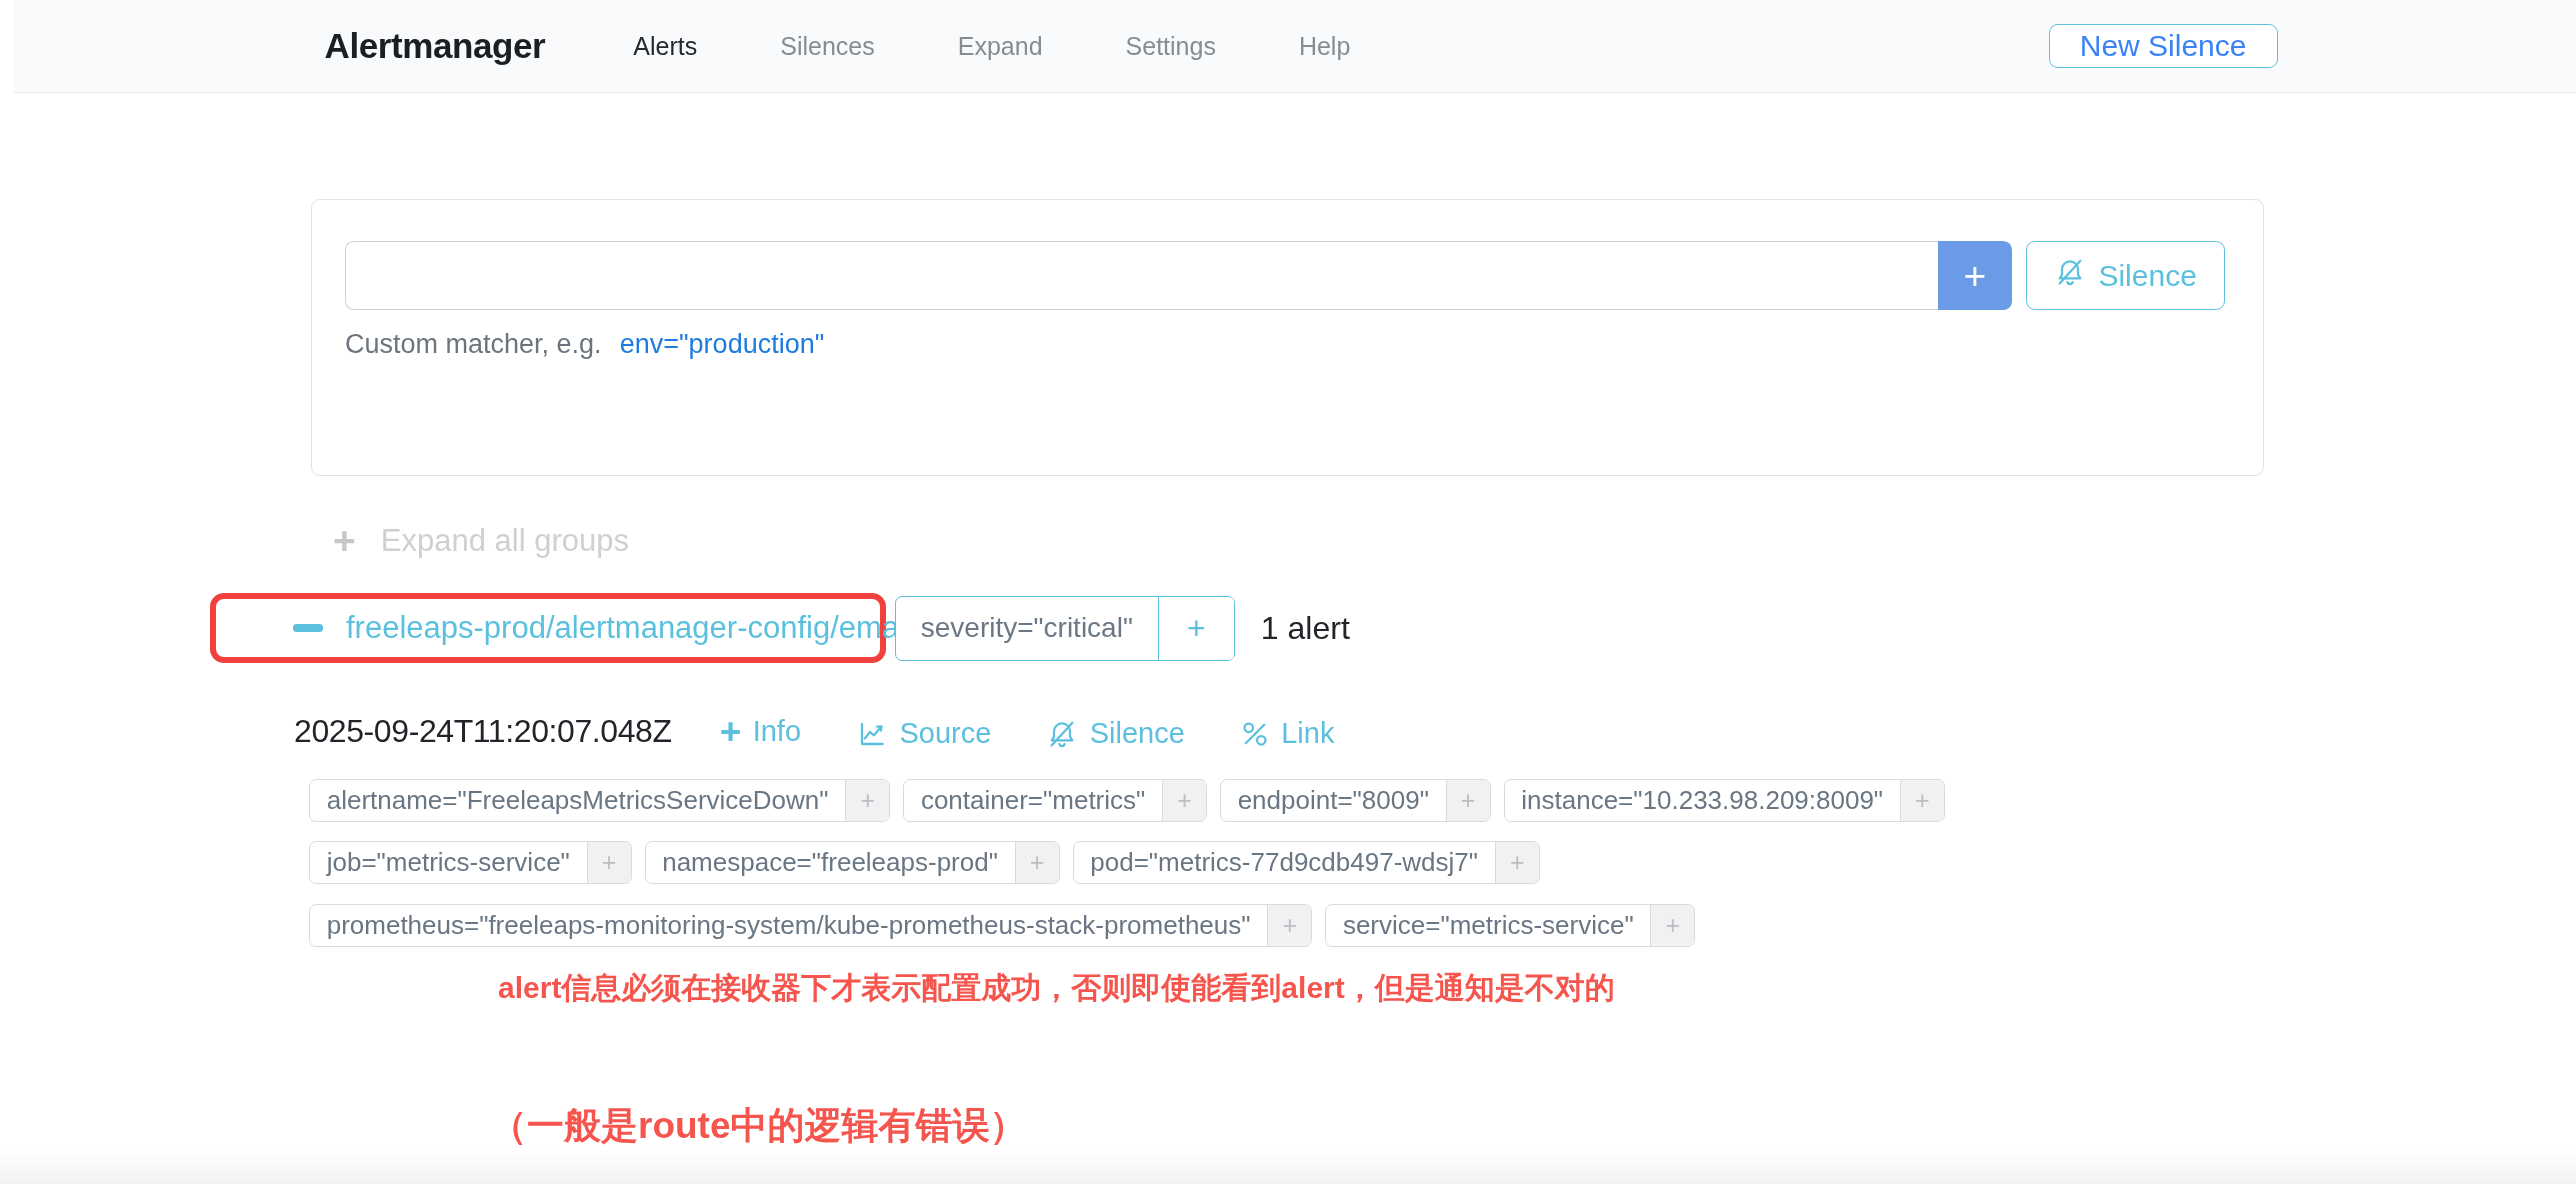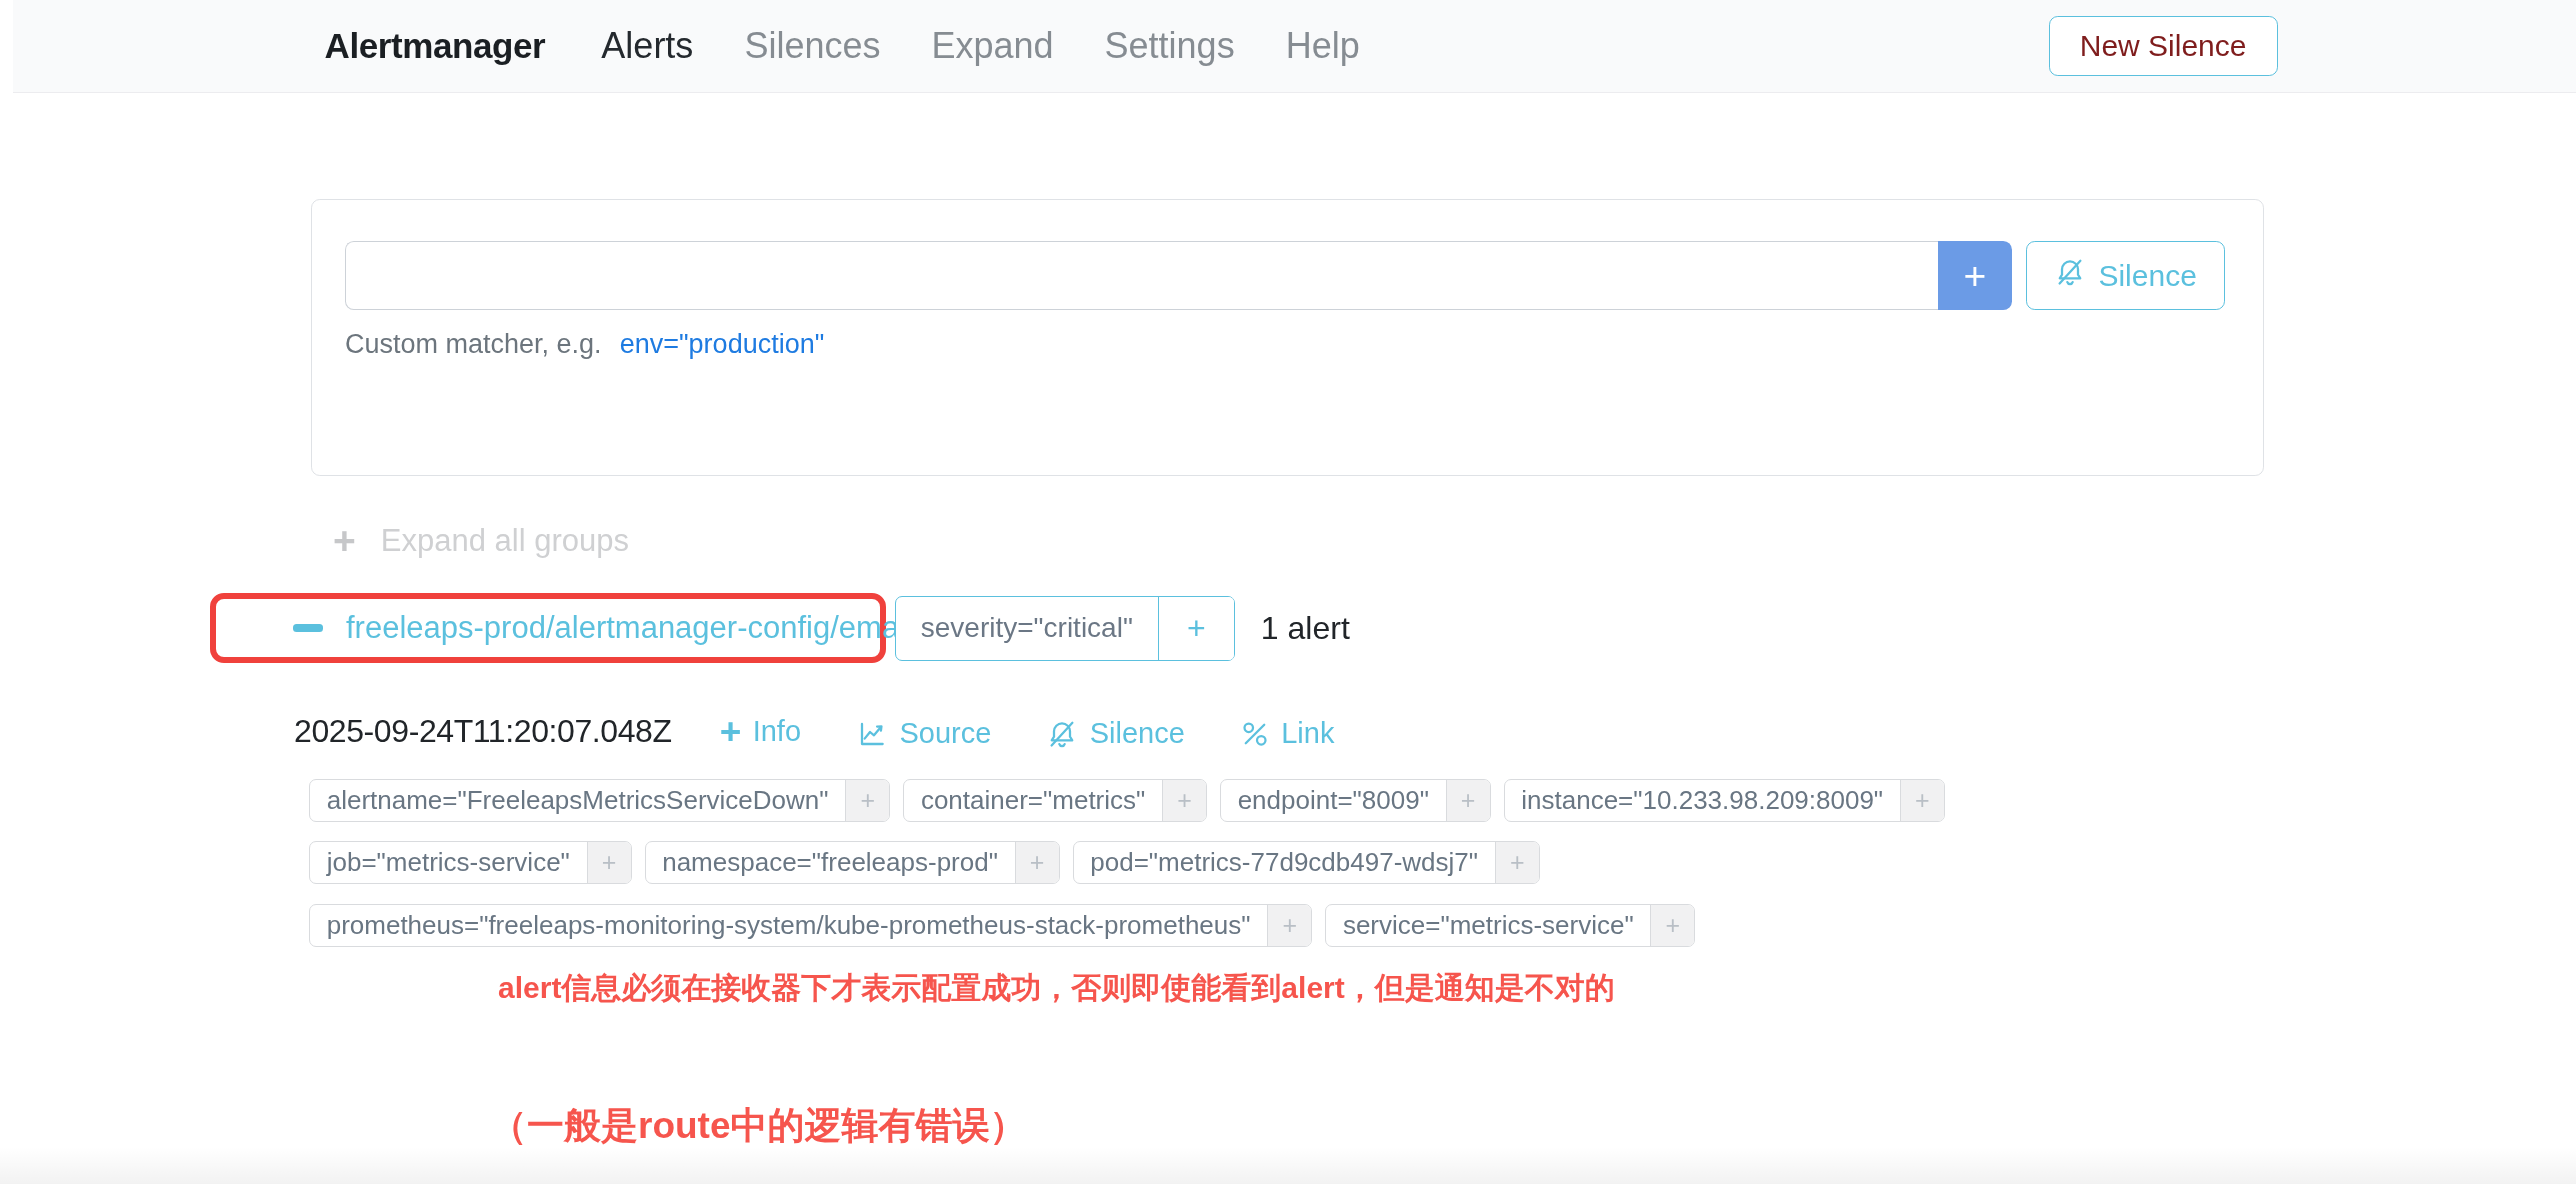--- a/index.html
+++ b/index.html
@@ -7,24 +7,24 @@
   body { font-family:"Liberation Sans","DejaVu Sans",sans-serif; color:#212529; }
   .page { position:relative; width:2576px; height:1184px; overflow:hidden; background:#fff; }
 
   
   .navbar { position:absolute; left:13px; top:0; width:100%; height:93px;
             background:#f9fafb; border-bottom:0.9px solid #ececef; }
   .nav-inner { position:relative; width:1953px; height:100%; margin:0 auto;
                display:flex; align-items:center; }
   .brand { font-size:35px; font-weight:600; color:#1b1f23; margin-right:56px; letter-spacing:-0.4px; }
   .nav-links { display:flex; align-items:center; gap:51px; }
-  .nav-link { font-size:36px; color:#868c92; cursor:pointer; text-decoration:none; }
+  .nav-link { font-size:25px; color:#868c92; cursor:pointer; text-decoration:none;margin-left:32px; }
   .nav-link.active { color:#24292e; }
-  .new-silence-btn { margin-left:auto; height:60px; padding:0 30px; font-size:30px;
-                     color:#7f1d1d; background:#fff; border:1.8px solid #5bc0de;
+  .new-silence-btn { margin-left:auto; height:44px; padding:0 30px; font-size:30px;
+                     color:#3b82f6; background:#fff; border:1.8px solid #5bc0de;
                      border-radius:8.8px; cursor:pointer; font-family:inherit; }
 
   
   .filter-card { position:absolute; left:311px; top:199px; width:1953px; height:277px;
                  background:#fff; border:0.9px solid #dfe2e6; border-radius:8.8px; }
   .card-header { height:80px; background:#f7f7f9; border-bottom:0.9px solid #dfe2e6;
                  border-radius:8.8px 8.8px 0 0; display:flex; align-items:flex-end; padding:0 35px 0 10.6px; }
   .tab { font-size:30px; color:#3f454b; padding:0 35px; height:62px; display:flex;
          align-items:center; cursor:pointer; }
   .tab.active { background:#fff; border:0.9px solid #dfe2e6; border-bottom:0.9px solid #fff;

